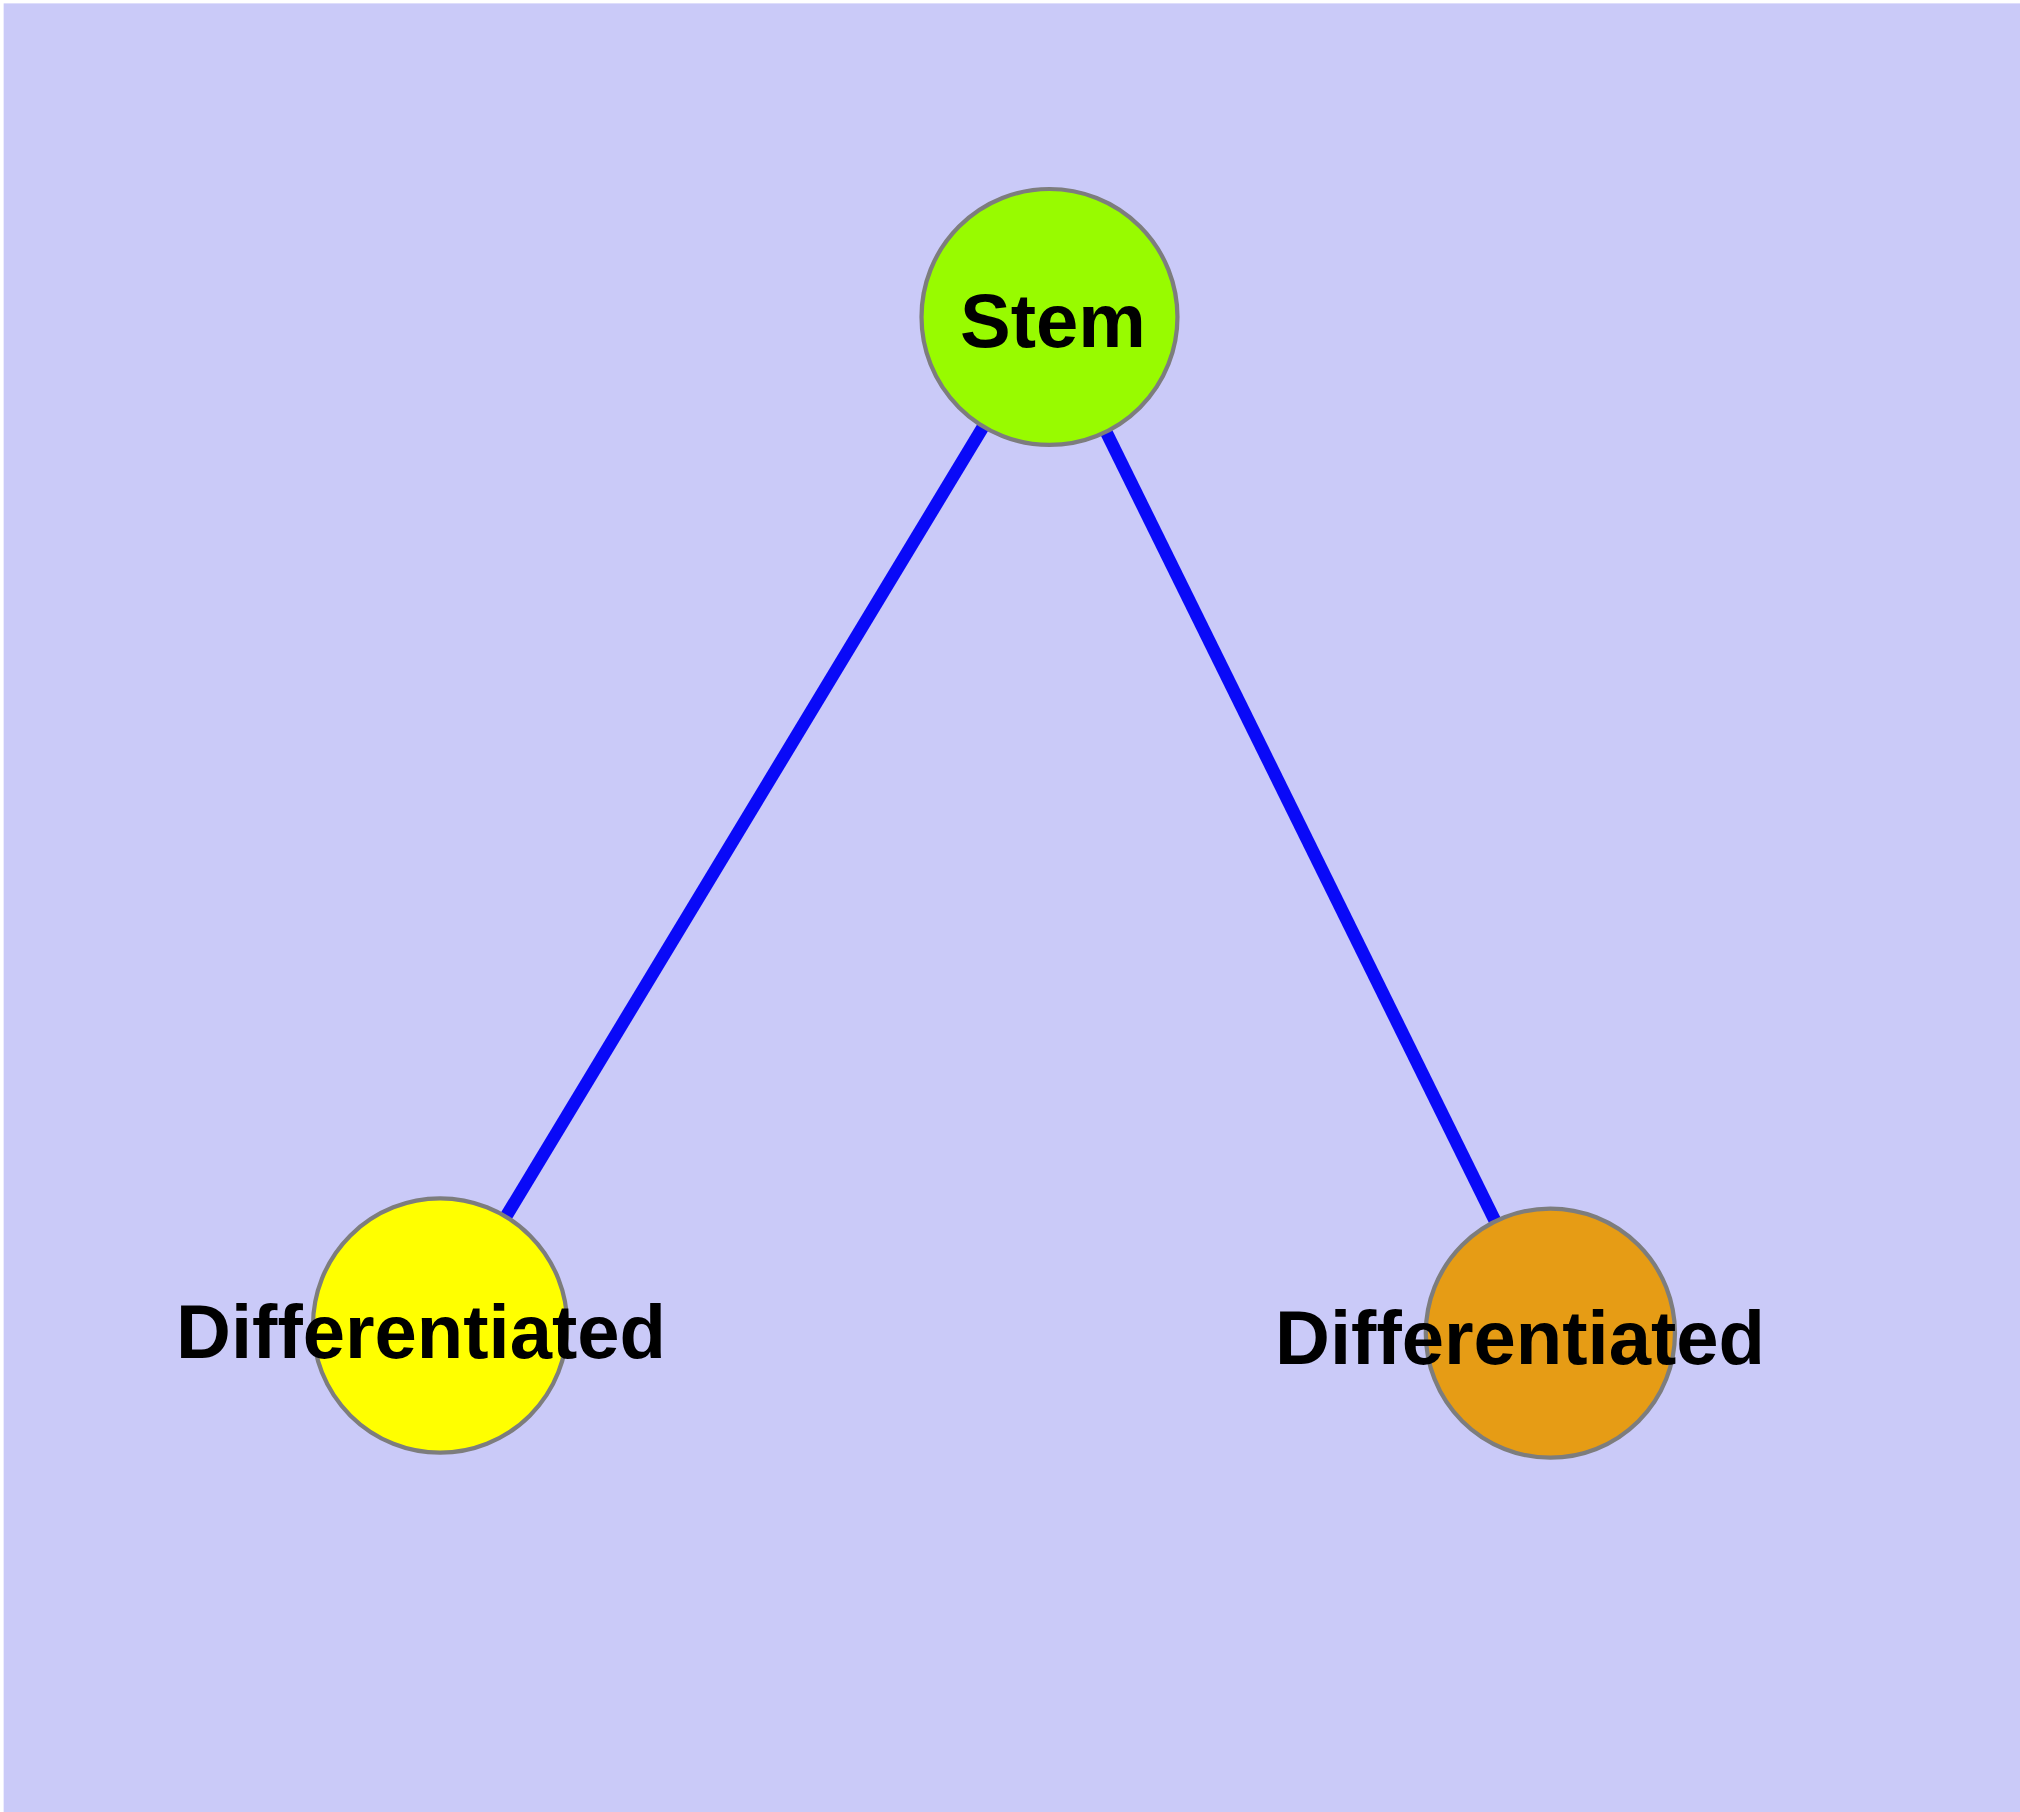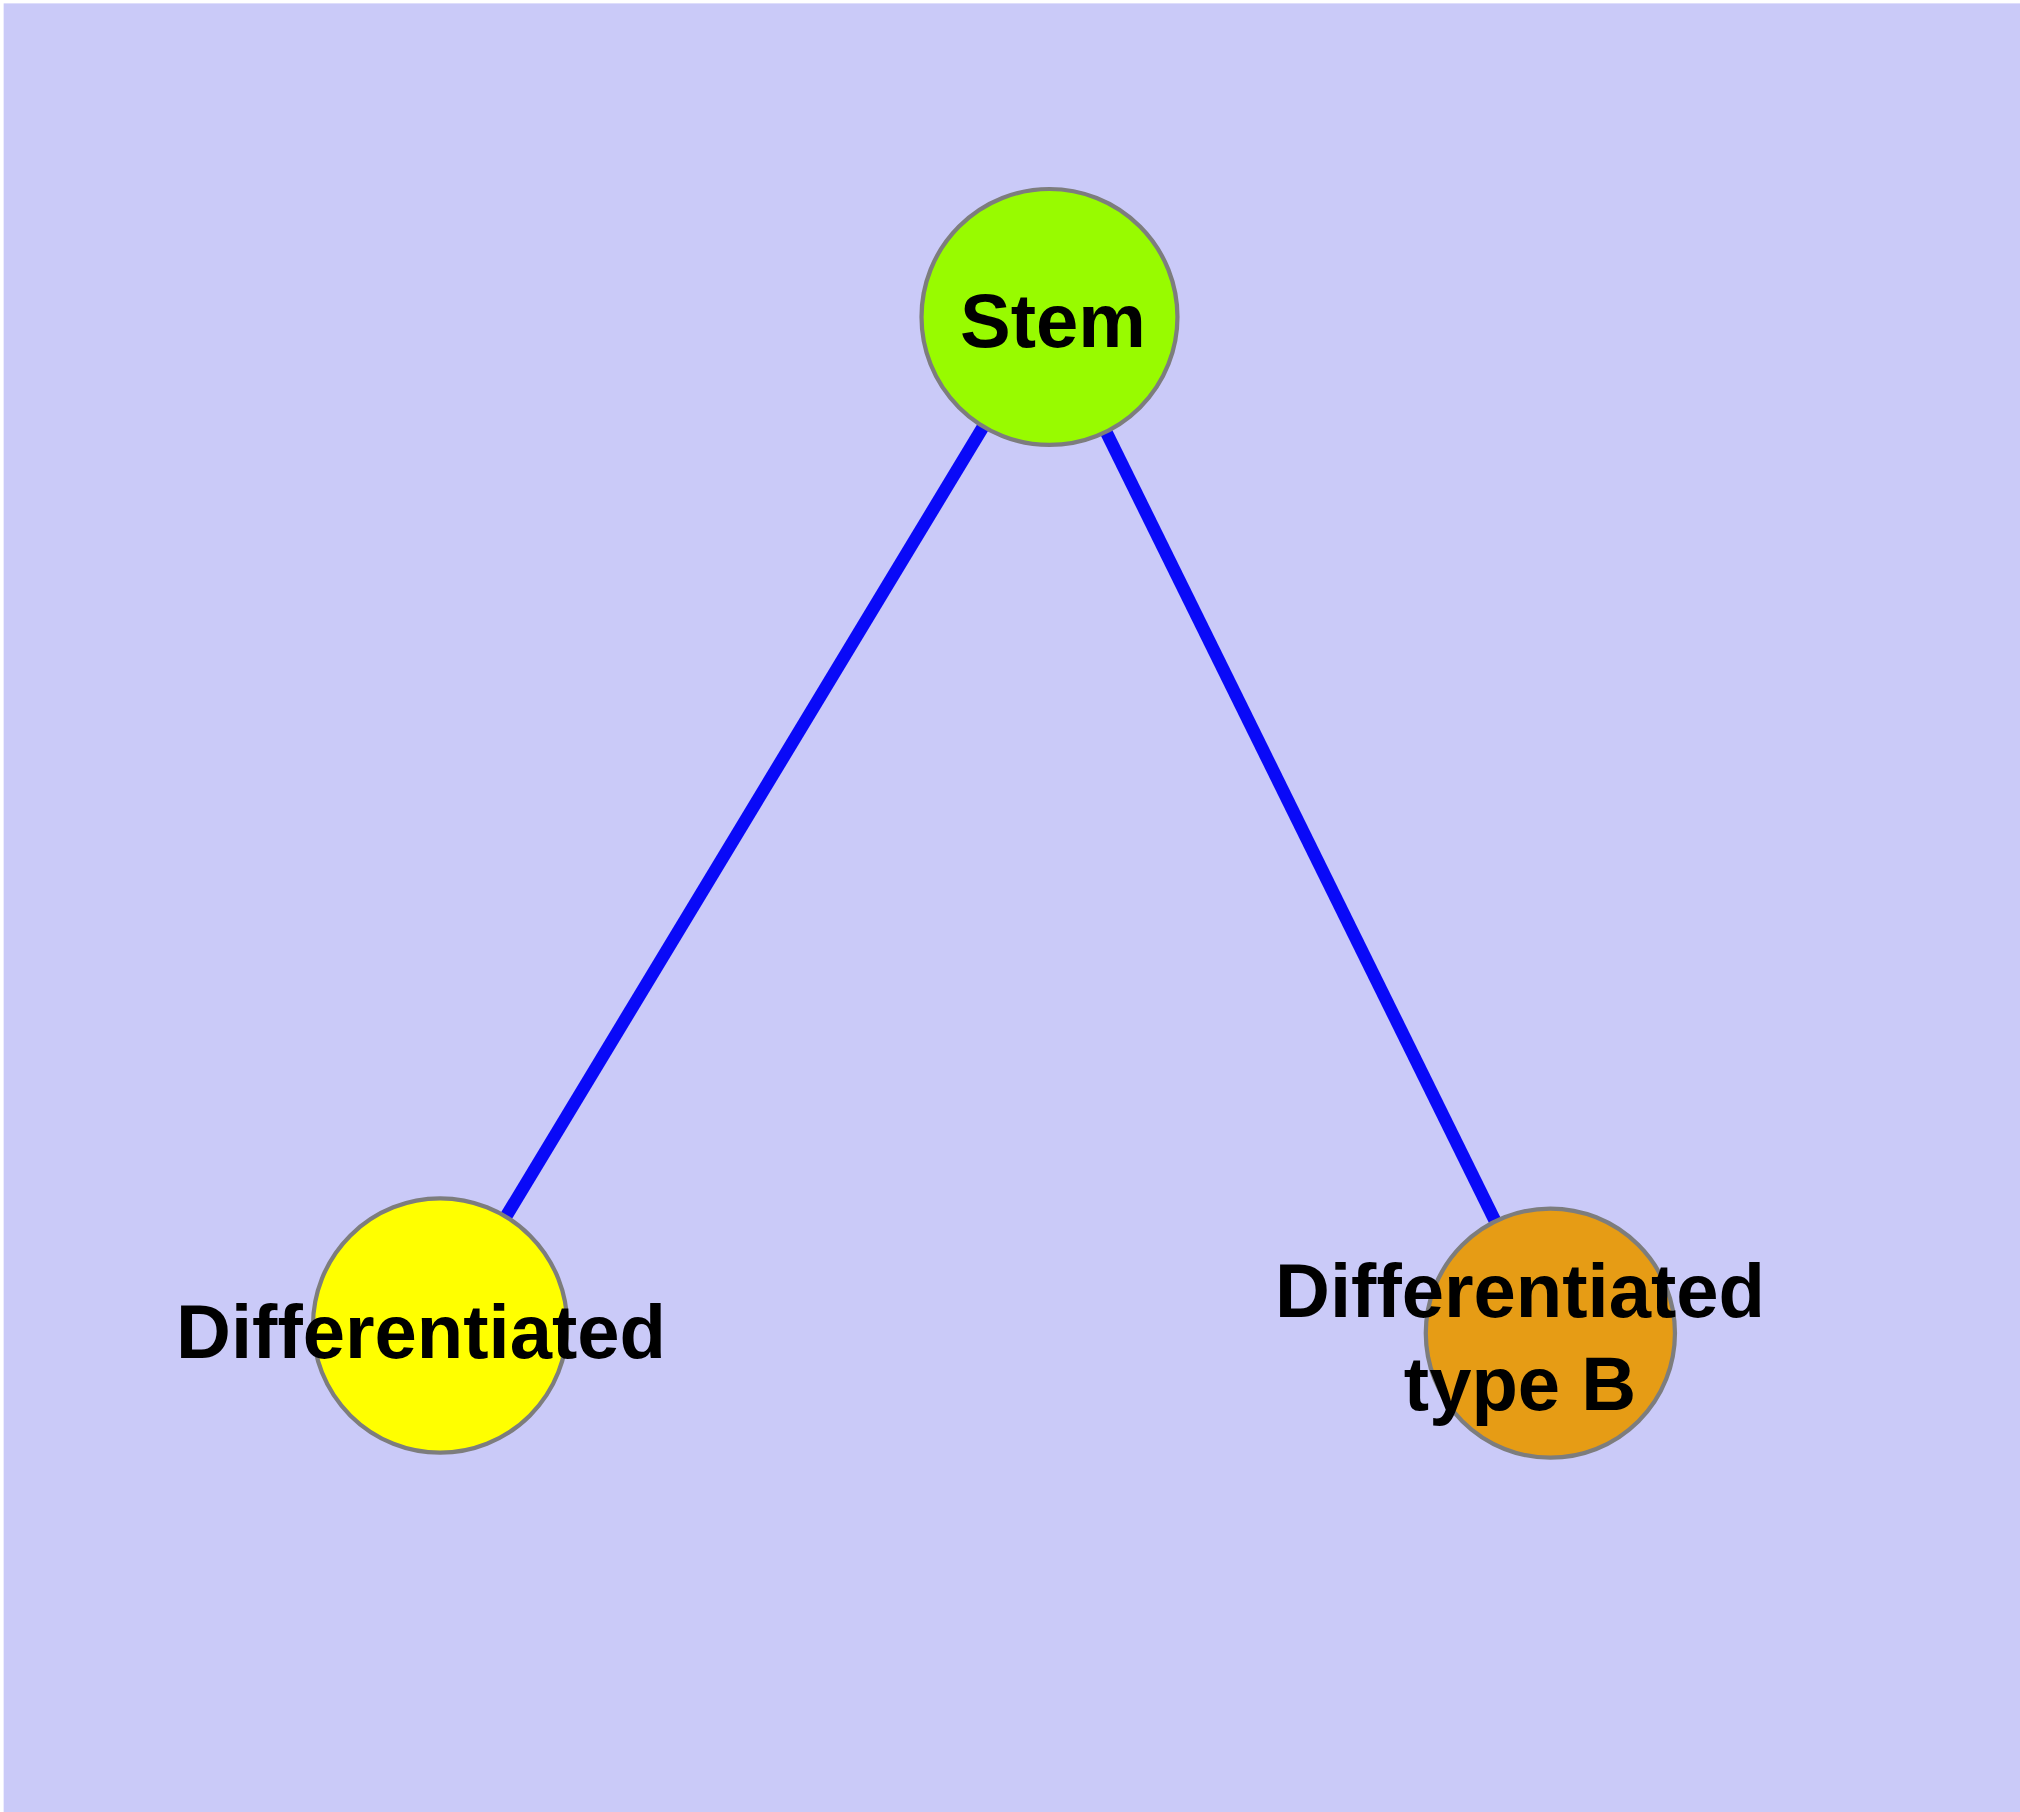--- a/index.html
+++ b/index.html
@@ -50,16 +50,15 @@
   <div class="node-label" style="left:1053px; top:320px;">
     <div>Stem</div>
   </div>
 
   <div class="node-label" style="left:421px; top:1331px;">
     <div>Differentiated</div>
   </div>
 
   <div class="node-label" style="left:1520px; top:1337px;">
     <div>Differentiated</div>
-    <div>type B</div>
   </div>
 </div>
 
 
 </body></html>

